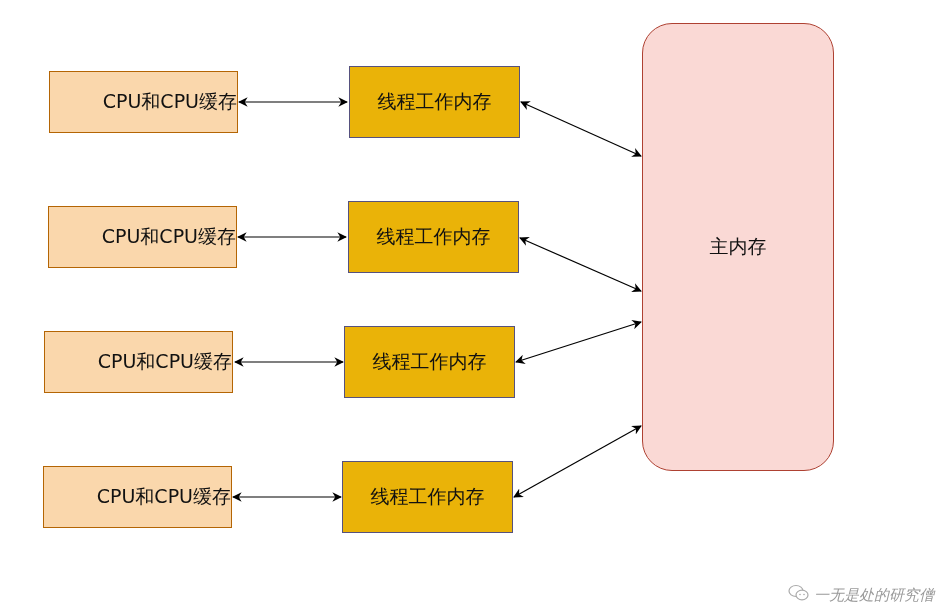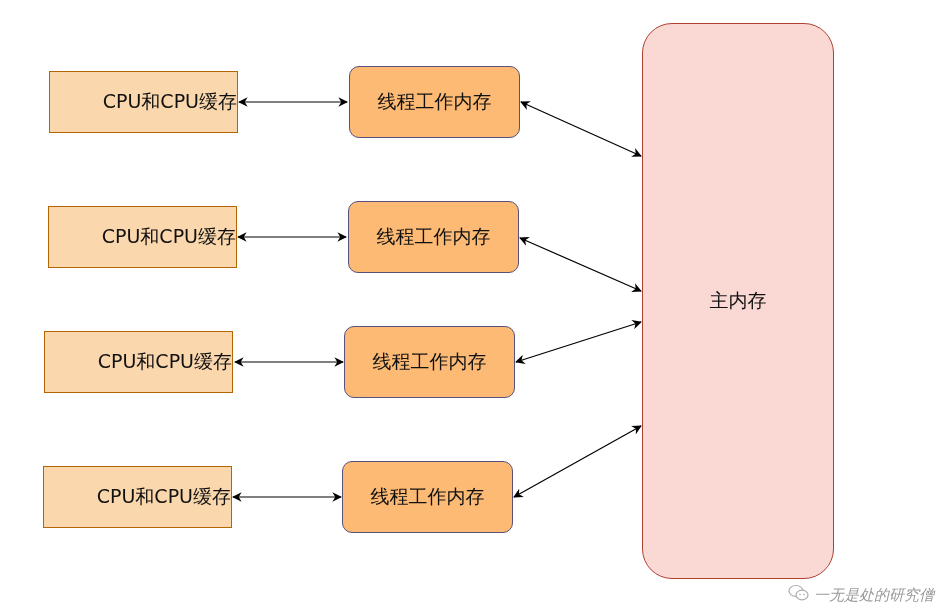--- a/index.html
+++ b/index.html
@@ -1,21 +1,21 @@
 <!DOCTYPE html>
 <html><head>
 <meta charset="utf-8">
 <style>
   html, body { margin:0; padding:0; background:#ffffff; }
   body { width:952px; height:611px; position:relative; overflow:hidden;
          font-family:"DejaVu Sans","Liberation Sans",sans-serif; }
   .node { position:absolute; box-sizing:border-box; display:flex; align-items:center;
           justify-content:center; font-size:19px; color:#111; }
   .cpu { background:#fad7ac; border:1.5px solid #b46504;justify-content:flex-end; }
-  .thread { background:#fdba74; border:1.5px solid #56517e; border-radius:10px; }
+  .thread { background:#eab308; border:1.5px solid #56517e; border-radius:0; }
   .mainmem { background:#fad9d5; border:1.5px solid #ae4132; border-radius:30px; }
   svg.links { position:absolute; left:0; top:0; }
   .watermark { position:absolute; left:788px; top:584px; font-size:15px; color:#9a9a9a;
                display:flex; align-items:center; gap:4px;font-style:italic; }
 </style>
 </head>
 <body>
 
 <svg class="links" width="952" height="611">
   <defs>
@@ -52,21 +52,21 @@
 <div class="node thread" style="left:348px;top:201px;width:171px;height:72px;">
     <span>线程工作内存</span>
   </div>
 <div class="node thread" style="left:344px;top:326px;width:171px;height:72px;">
     <span>线程工作内存</span>
   </div>
 <div class="node thread" style="left:342px;top:461px;width:171px;height:72px;">
     <span>线程工作内存</span>
   </div>
 
-<div class="node mainmem" style="left:642px;top:23px;width:192px;height:556px;">
+<div class="node mainmem" style="left:642px;top:23px;width:192px;height:448px;">
     <span>主内存</span>
   </div>
 
 <div class="watermark">
   <span>
     <svg width="22" height="18" viewBox="0 0 22 18">
       <ellipse cx="8" cy="7" rx="7" ry="5.5" fill="none" stroke="#aaa" stroke-width="1.2"></ellipse>
       <ellipse cx="14" cy="11" rx="6" ry="4.8" fill="#fff" stroke="#aaa" stroke-width="1.2"></ellipse>
       <circle cx="12" cy="10.5" r="0.8" fill="#aaa"></circle>
         <circle cx="16" cy="10.5" r="0.8" fill="#aaa"></circle>

